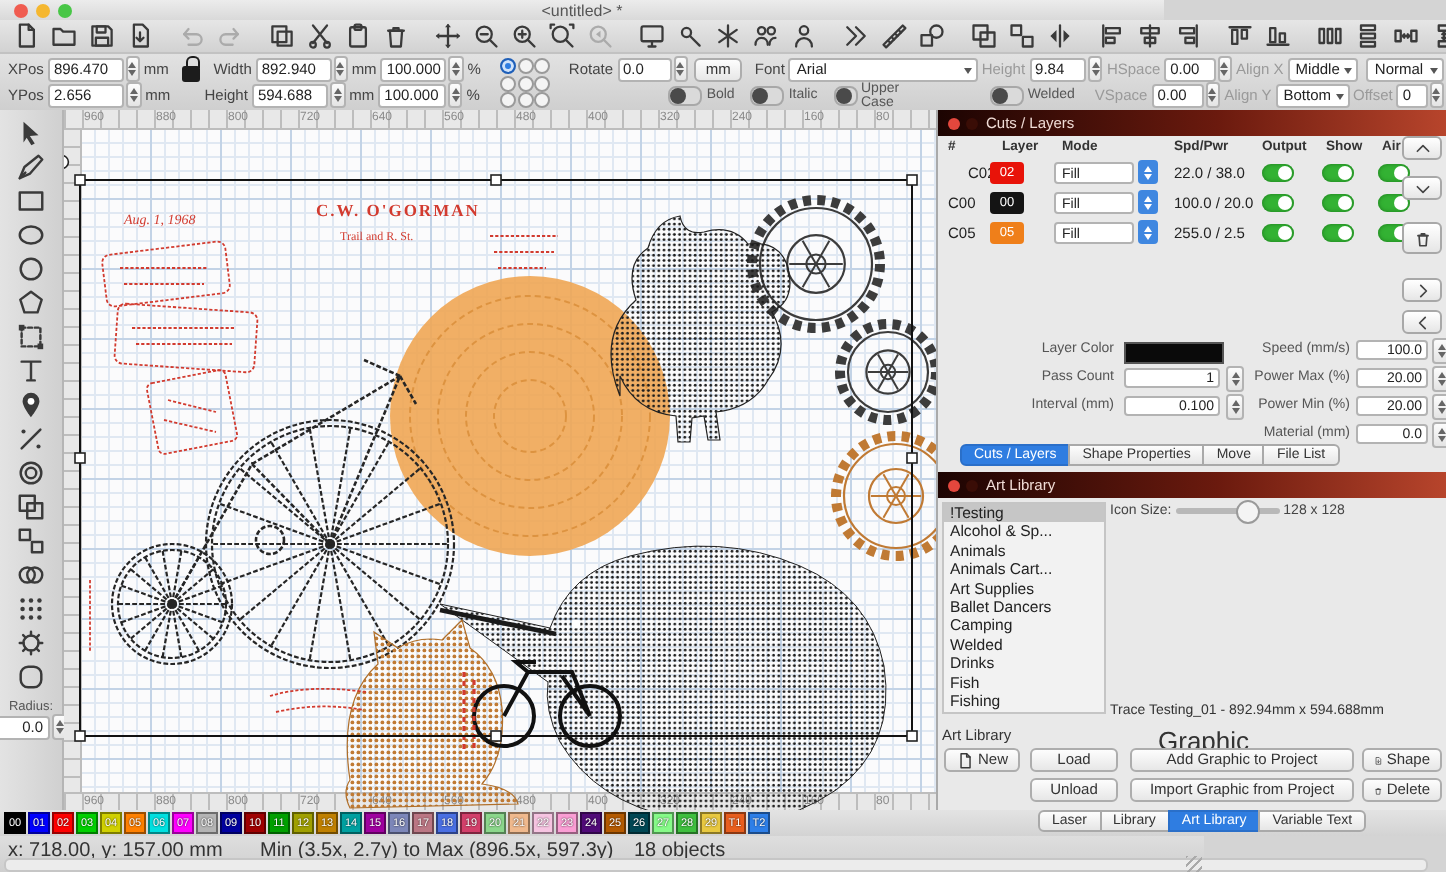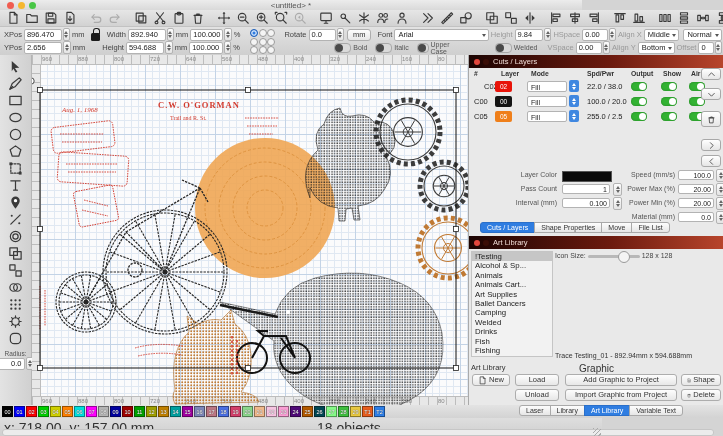--- a/index.html
+++ b/index.html
@@ -96,21 +96,21 @@
   .tab:first-child{border-radius:3px 0 0 3px}.tab:last-child{border-radius:0 3px 3px 0}
   .tab.active{background:#2f7de1;color:#fff;border-color:#2a6fc9}
   
   #folders{position:absolute;left:2px;top:195px;width:80px;height:105px;font-size:7.8px;color:#222;overflow:hidden}
   .folder{height:9.4px;line-height:9.4px;padding-left:3px;white-space:nowrap}
   .folder.sel{background:#c6c6c6}
   
   #bottomstrip{left:0;top:405px;width:723px;height:13px;background:linear-gradient(#e3e3e3,#d3d3d3)}
   .sw8{position:absolute;top:1px;width:11px;height:11px;border:1px solid rgba(0,0,0,.4);box-sizing:border-box;
        font-size:5.5px;color:#fff;text-align:center;line-height:10px;text-shadow:0 0 1px #000}
-  #statusbar{left:0;top:418px;width:602px;height:18px;background:linear-gradient(#dedede,#cfcfcf);font-size:14px;color:#333}
+  #statusbar{left:0;top:418px;width:602px;height:18px;background:linear-gradient(#dedede,#cfcfcf);font-size:10px;color:#333}
   #statusbar span{position:absolute;top:2px;white-space:nowrap}
   #hscroll{position:absolute;left:2px;top:11px;width:710px;height:5px;background:#ececec;border:1px solid #c6c6c6;border-radius:3px}
   #resizegrip{position:absolute;right:1px;top:10px;width:8px;height:8px;
      background:repeating-linear-gradient(135deg,#aaa 0 1px,transparent 1px 3px)}
   .slider{position:relative;width:52px;height:3px;background:#b8b8b8;border-radius:2px;display:inline-block;vertical-align:middle}
   .slider b{position:absolute;left:30px;top:-4px;width:10px;height:10px;border-radius:50%;background:#f4f4f4;border:1px solid #9a9a9a}
 </style>
 </head>
 <body>
 
@@ -815,21 +815,21 @@
     </div>
     <div class="abs" style="left:86px;top:16px;width:165px;font-size:7px;color:#444">
       <span>Icon Size:</span>
       <span class="slider"><b></b></span>
       <span>128 x 128</span>
     </div>
     <div id="folders-wrap"></div>
 
     <div class="abs" style="left:86px;top:116px;font-size:7px;color:#333;white-space:nowrap">Trace Testing_01 - 892.94mm x 594.688mm</div>
     <div class="abs" style="left:2px;top:127px;font-size:7.5px;color:#333">Art Library</div>
-    <div class="abs" style="left:110px;top:127px;font-size:10px;color:#333">Graphic</div>
+    <div class="abs" style="left:110px;top:127px;font-size:13px;color:#333">Graphic</div>
     <div class="btn abs" style="left:3px;top:138px;width:38px">
         <span class="ic" style="width:9px;height:9px" id="ic-new-lib"><svg viewBox="0 0 16 16">
             <path d="M4.5 1.5h5l3 3V14h-8z"></path>
             <path d="M9.5 1.5v3h3"></path>
           </svg></span>
         <span>New</span>
       </div>
     <div class="btn abs" style="left:46px;top:138px;width:44px">Load</div>
     <div class="btn abs" style="left:96px;top:138px;width:112px">Add Graphic to Project</div>
     <div class="btn abs" style="left:212px;top:138px;width:40px">
@@ -902,16 +902,17 @@
   <div class="tabs" id="bottom-tabs" style="left:520px;top:0">
       <span class="tab">Laser</span>
       <span class="tab">Library</span>
       <span class="tab active">Art Library</span>
       <span class="tab">Variable Text</span>
     </div>
 </div>
 
 <div id="statusbar" class="abs">
   <span style="left:4px">x: 718.00, y: 157.00 mm</span>
+  <span style="left:130px">Min (3.5x, 2.7y) to Max (896.5x, 597.3y)</span>
   <span style="left:317px">18 objects</span>
   <div id="hscroll"></div>
   <div id="resizegrip"></div>
 </div>
 
 </body></html>

